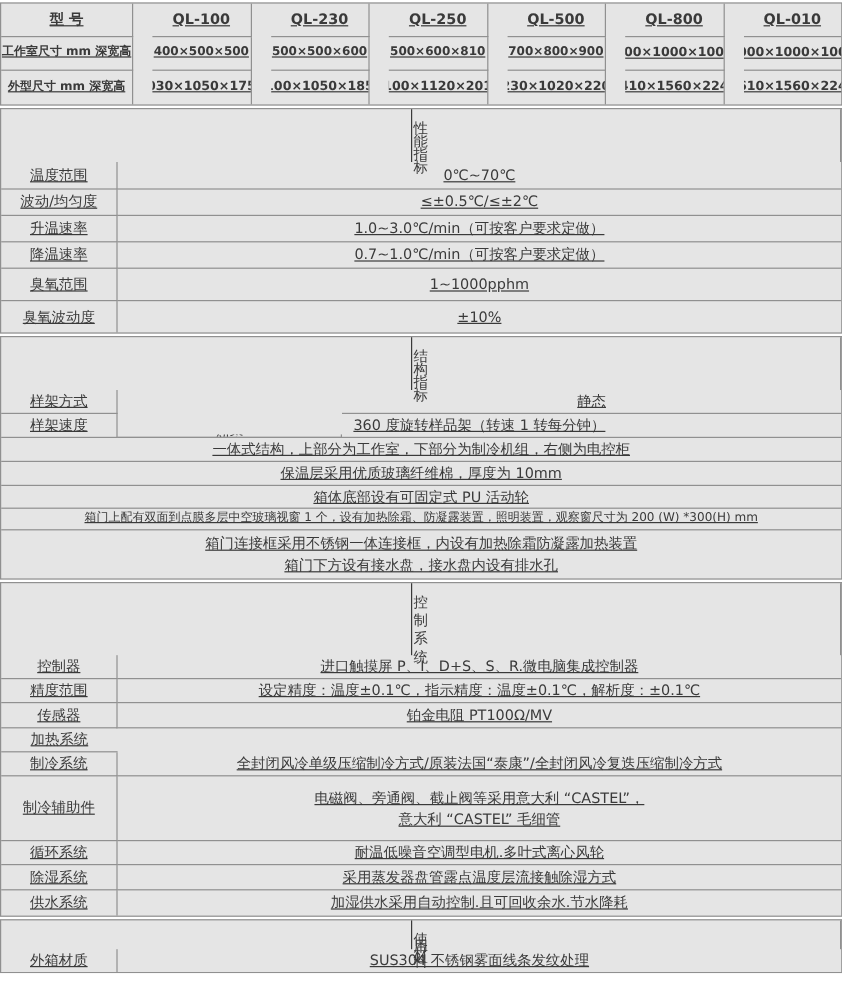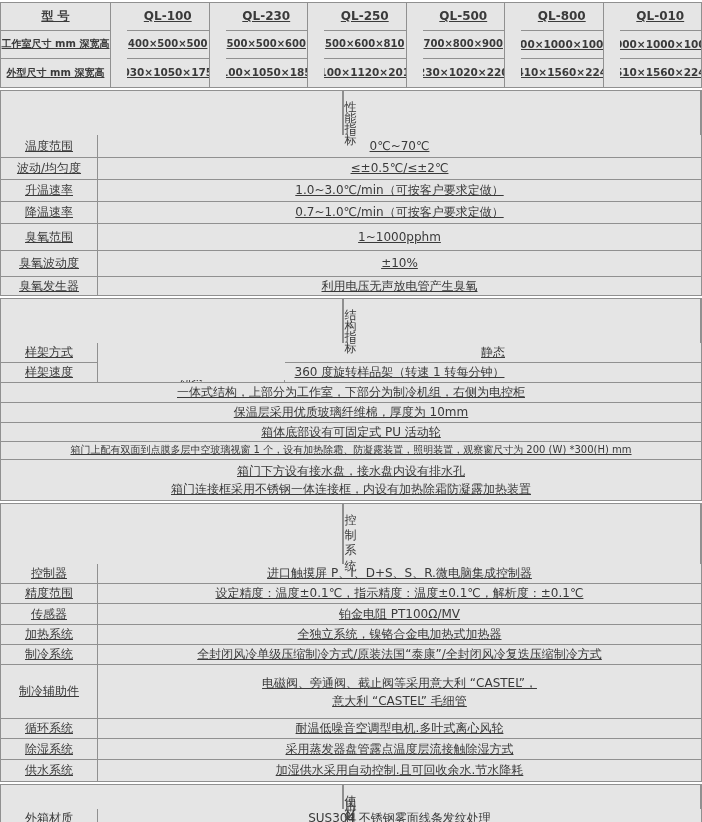--- a/index.html
+++ b/index.html
@@ -107,24 +107,20 @@
         <div class="cell fill">0.7~1.0℃/min（可按客户要求定做）</div>
       </div>
       <div class="row h27">
         <div class="cell w-sub">臭氧范围</div>
         <div class="cell fill">1~1000pphm</div>
       </div>
       <div class="row h26">
         <div class="cell w-sub">臭氧波动度</div>
         <div class="cell fill">±10%</div>
       </div>
-      <div class="row h18">
-        <div class="cell w-sub">臭氧发生器</div>
-        <div class="cell fill">利用电压无声放电管产生臭氧</div>
-      </div>
     </div>
   </section>
 
   <section class="tbl withgroup">
     <div class="groupcol">
       <span class="vtext">结构指标</span>
     </div>
     <div class="rows-wrap">
       <div class="row h20">
         <div class="cell w-sub">样架方式</div>
@@ -142,22 +138,22 @@
         <div class="cell fill">保温层采用优质玻璃纤维棉，厚度为 10mm</div>
       </div>
       <div class="row h19">
         <div class="cell fill">箱体底部设有可固定式 PU 活动轮</div>
       </div>
       <div class="row h18">
         <div class="cell fill sm">箱门上配有双面到点膜多层中空玻璃视窗 1 个，设有加热除霜、防凝露装置，照明装置，观察窗尺寸为 200 (W) *300(H) mm</div>
       </div>
       <div class="row h40">
         <div class="cell fill multiline">
+          <div>箱门连接框采用不锈钢一体连接框，内设有加热除霜防凝露加热装置</div>
           <div>箱门下方设有接水盘，接水盘内设有排水孔</div>
-          <div>箱门连接框采用不锈钢一体连接框，内设有加热除霜防凝露加热装置</div>
         </div>
       </div>
     </div>
   </section>
 
   <section class="tbl withgroup">
     <div class="groupcol">
       <span class="vtext ls-lg">控制系统</span>
     </div>
     <div class="rows-wrap">
@@ -168,21 +164,20 @@
       <div class="row h20">
         <div class="cell w-sub">精度范围</div>
         <div class="cell fill">设定精度：温度±0.1℃，指示精度：温度±0.1℃，解析度：±0.1℃</div>
       </div>
       <div class="row h21">
         <div class="cell w-sub">传感器</div>
         <div class="cell fill">铂金电阻 PT100Ω/MV</div>
       </div>
       <div class="row h20">
         <div class="cell w-sub">加热系统</div>
-        <div class="cell fill">全独立系统，镍铬合金电加热式加热器</div>
       </div>
       <div class="row h20">
         <div class="cell w-sub">制冷系统</div>
         <div class="cell fill">全封闭风冷单级压缩制冷方式/原装法国“泰康”/全封闭风冷复迭压缩制冷方式</div>
       </div>
       <div class="row h54">
         <div class="cell w-sub">制冷辅助件</div>
         <div class="cell fill multiline">
           <div>电磁阀、旁通阀、截止阀等采用意大利 “CASTEL”，</div>
           <div>意大利 “CASTEL” 毛细管</div>

